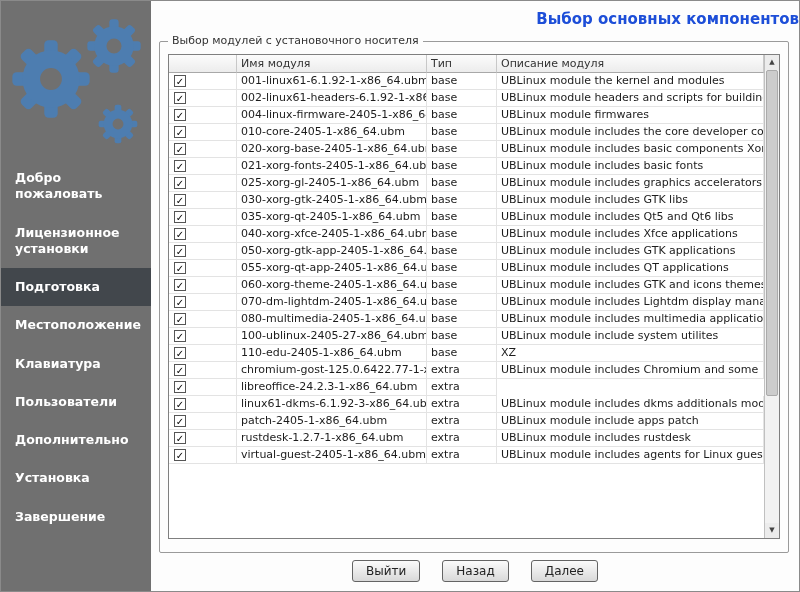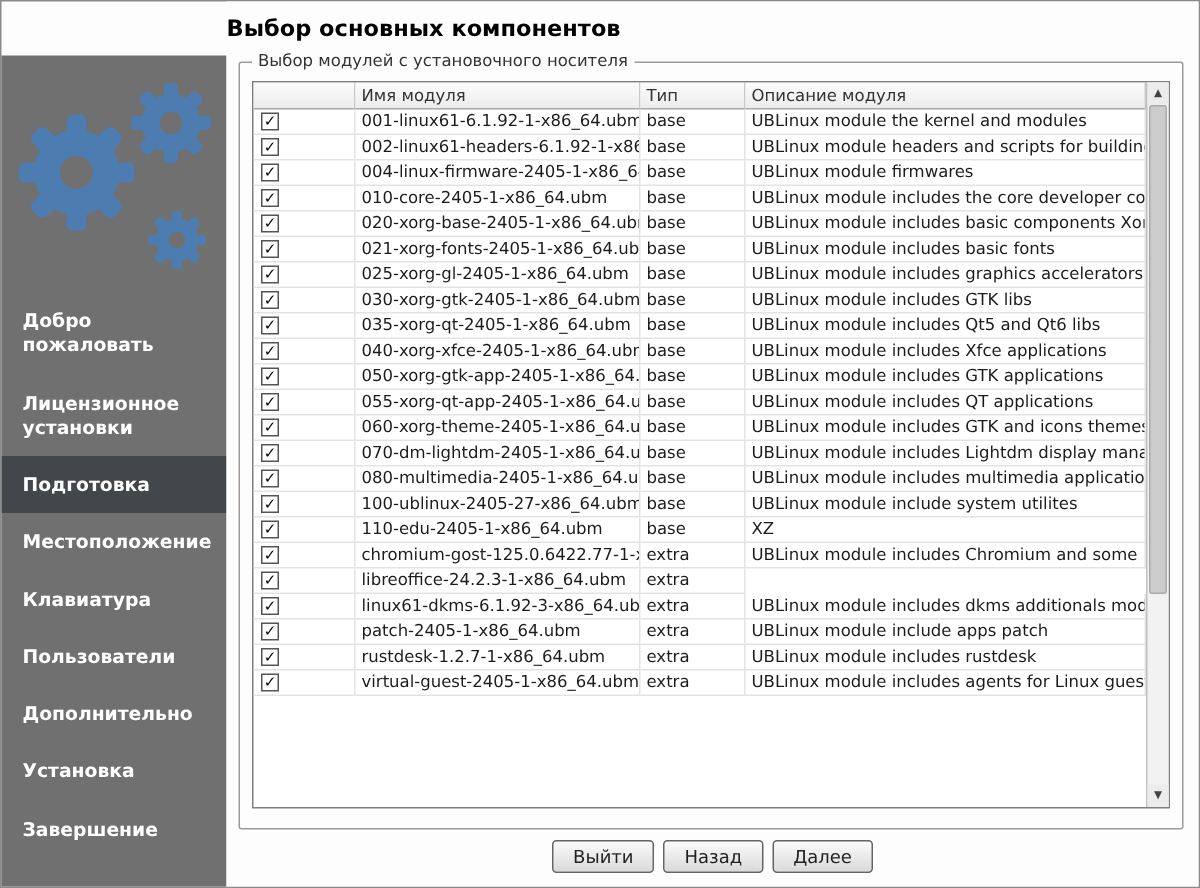--- a/index.html
+++ b/index.html
@@ -19,49 +19,49 @@
   .winbtns { display: flex; align-items: flex-start; gap: 8px; margin-left: 6px; }
   .winbtn { font-size: 13px; line-height: 14px; color: #e8e8e8; width: 13px; text-align: center; cursor: default; }
 
   .gear-blue { fill: #4d7db0; }
   .gear-light { fill: #d4d6d8; }
 
   
   .content { flex: 1; display: flex; min-height: 0; }
 
   
-  .sidebar { width: 150px; flex: 0 0 150px; background: #707070; color: #ffffff; overflow: hidden; margin-top: 36px; }
+  .sidebar { width: 150px; flex: 0 0 150px; background: #707070; color: #ffffff; overflow: hidden; }
   .gear-art { display: block; }
   .nav-item { padding: 11px 14px; font-size: 12.5px; font-weight: bold; line-height: 1.3; white-space: pre-line; cursor: default; }
   .nav-item.active { background: #42474c; }
 
   
   .main { flex: 1; background: #fdfdfd; display: flex; flex-direction: column; min-width: 0; }
-  .page-title { text-align: left; color: #000000; font-weight: bold; font-size: 15px; padding: 9px 0 5px 0; flex: 0 0 auto; }
+  .page-title { text-align: right; color: #1d4ed8; font-weight: bold; font-size: 15px; padding: 9px 0 5px 0; flex: 0 0 auto; }
 
   .groupbox { flex: 1; margin: 8px 10px 2px 8px; border: 1px solid #9a9a9a; border-radius: 2px; position: relative; padding: 12px 8px 13px 8px; min-height: 0; }
   .groupbox-label { position: absolute; top: -8px; left: 8px; background: #fdfdfd; padding: 0 4px; font-size: 11px; color: #333; }
 
   .table-outer { height: 100%; border: 1px solid #7f7f7f; background: #ffffff; display: flex; min-height: 0; }
   .table-scroll { flex: 1; overflow: hidden; display: flex; flex-direction: column; min-width: 0; }
 
   .thead-row, .trow { display: grid; grid-template-columns: 68px 190px 70px 1fr; flex: 0 0 auto; }
   .cell { white-space: nowrap; overflow: hidden; font-size: 11px; color: #1c1c1c; padding: 0 4px; height: 17px; line-height: 16px; border-right: 1px solid #e3e3e3; border-bottom: 1px solid #e3e3e3; }
   .hcell { background: linear-gradient(#fcfcfc, #ececec); border-right: 1px solid #c8c8c8; border-bottom: 1px solid #a8a8a8; height: 18px; line-height: 17px; color: #333; }
   .cell.c0 { display: flex; align-items: center; padding-left: 5px; }
   .checkbox { width: 12px; height: 12px; border: 1px solid #555; background: #fff; color: #000; font-size: 10px; line-height: 11px; text-align: center; display: inline-block; }
 
   
   .vscroll { width: 15px; flex: 0 0 15px; background: #f2f2f2; border-left: 1px solid #c0c0c0; display: flex; flex-direction: column; }
   .sbtn { height: 15px; font-size: 7px; color: #444; text-align: center; line-height: 15px; background: #ececec; flex: 0 0 15px; }
   .strack { flex: 1; position: relative; }
   .sthumb { position: absolute; top: 0; left: 1px; right: 1px; height: 72%; background: #cccccc; border: 1px solid #aaaaaa; border-radius: 2px; }
 
   
-  .footer { flex: 0 0 36px; display: flex; align-items: center; justify-content: center; gap: 6px; padding-bottom: 4px; }
+  .footer { flex: 0 0 36px; display: flex; align-items: center; justify-content: center; gap: 22px; padding-bottom: 4px; }
   .footer button { font-family: inherit; font-size: 12px; color: #222; background: linear-gradient(#fbfbfb, #d9d9d9); border: 1px solid #646464; border-radius: 3px; padding: 3px 13px; min-width: 56px; height: 22px; }
 </style>
 </head>
 <body>
 
 <svg width="0" height="0" style="position:absolute">
   <symbol id="gear" viewBox="0 0 100 100">
     <rect x="42" y="4" width="16" height="22" rx="5"></rect>
     <rect x="42" y="74" width="16" height="22" rx="5"></rect>
     <g transform="rotate(45 50 50)">

